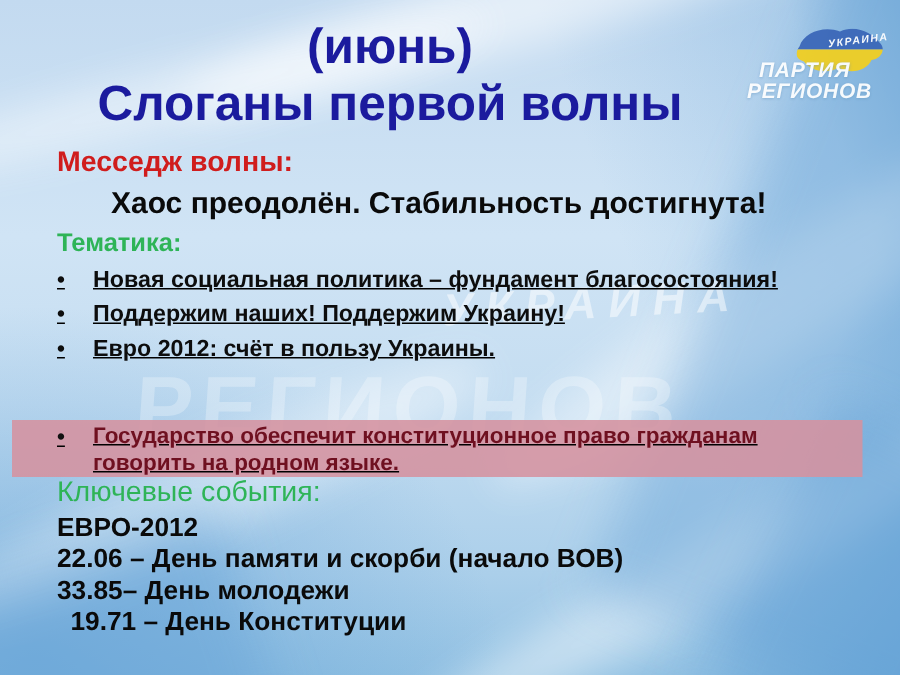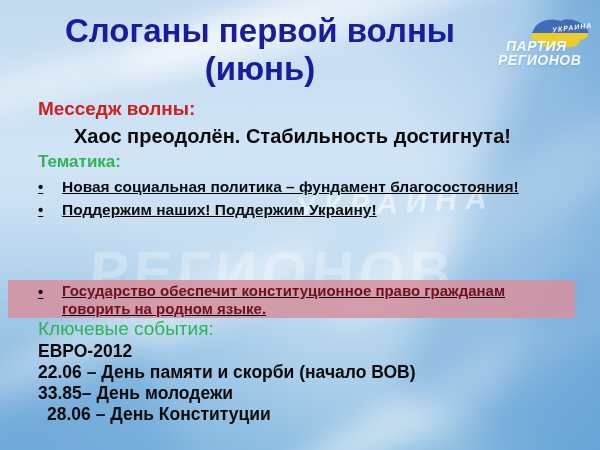--- a/index.html
+++ b/index.html
@@ -73,22 +73,22 @@
   <div class="streak s4"></div>
   <div class="streak s5"></div>
   <div class="bstreak b1"></div>
   <div class="bstreak b2"></div>
   <div class="bstreak b3"></div>
 
   <div class="wm wm1">УКРАИНА</div>
   <div class="wm wm2">РЕГИОНОВ</div>
 
   <div class="title">
+    <div>(июнь)</div>
     <div>Слоганы первой волны</div>
-    <div>(июнь)</div>
   </div>
 
   <div class="logo">
     <svg class="logo-map" width="68" height="40" viewBox="0 0 68 40">
       <defs>
         <clipPath id="mapclip">
           <path d="M7,17 C10,7 24,3 34,7 C44,2 56,8 60,14 C65,18 62,25 55,26 C52,33 41,36 33,31 C25,36 14,33 10,27 C4,25 4,21 7,17 Z"></path>
         </clipPath>
       </defs>
       <g clip-path="url(#mapclip)">
@@ -108,30 +108,34 @@
 
   <div class="bullets">
     <div class="bullet">
       <span class="dot"></span>
       <span class="btxt">Новая социальная политика – фундамент благосостояния!</span>
     </div>
     <div class="bullet">
       <span class="dot"></span>
       <span class="btxt">Поддержим наших! Поддержим Украину!</span>
     </div>
+    <div class="bullet">
+      <span class="dot"></span>
+      <span class="btxt">Евро 2012: счёт в пользу Украины.</span>
+    </div>
   </div>
 
   <div class="highlight">
     <div class="bullet">
       <span class="dot"></span>
       <span class="btxt">Государство обеспечит конституционное право гражданам говорить на родном языке.</span>
     </div>
   </div>
 
   <div class="key-heading">Ключевые события:</div>
   <div class="events">
     <div class="ev">ЕВРО-2012</div>
     <div class="ev">22.06 – День памяти и скорби (начало ВОВ)</div>
     <div class="ev">33.85– День молодежи</div>
-    <div class="ev indent">28.06 – День Конституции</div>
+    <div class="ev indent">19.71 – День Конституции</div>
   </div>
 
 </div>
 
 </body></html>

